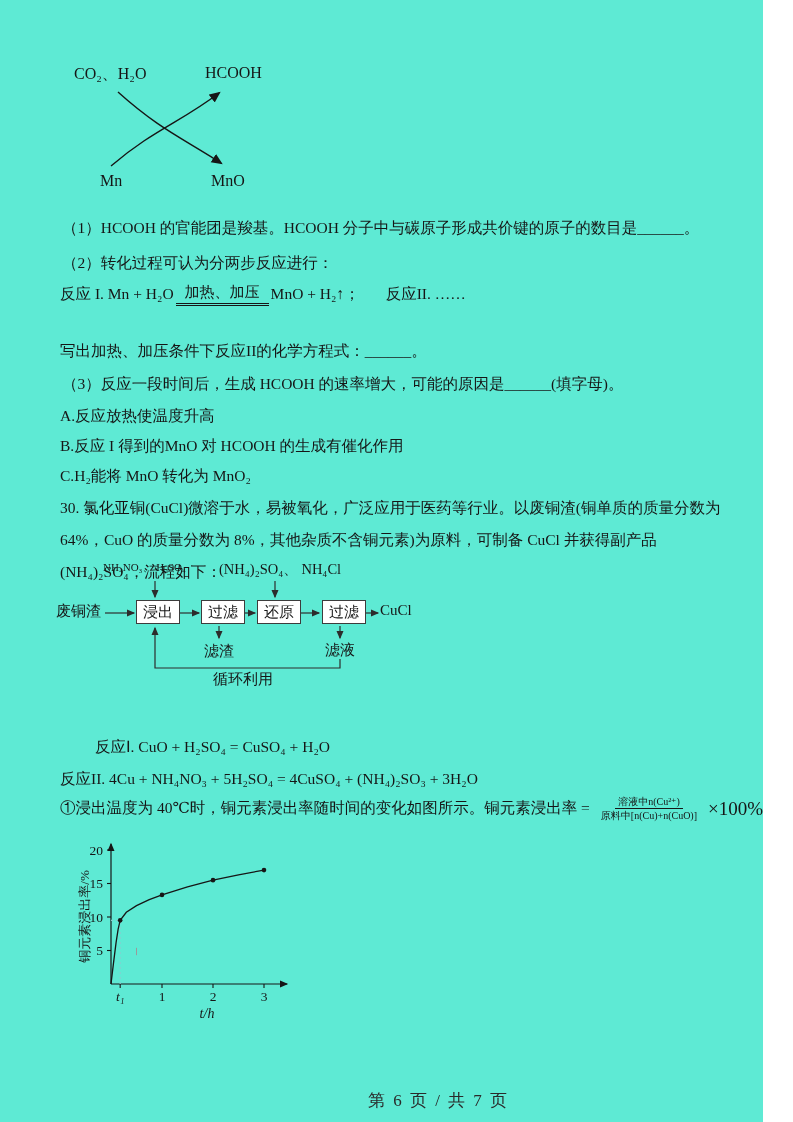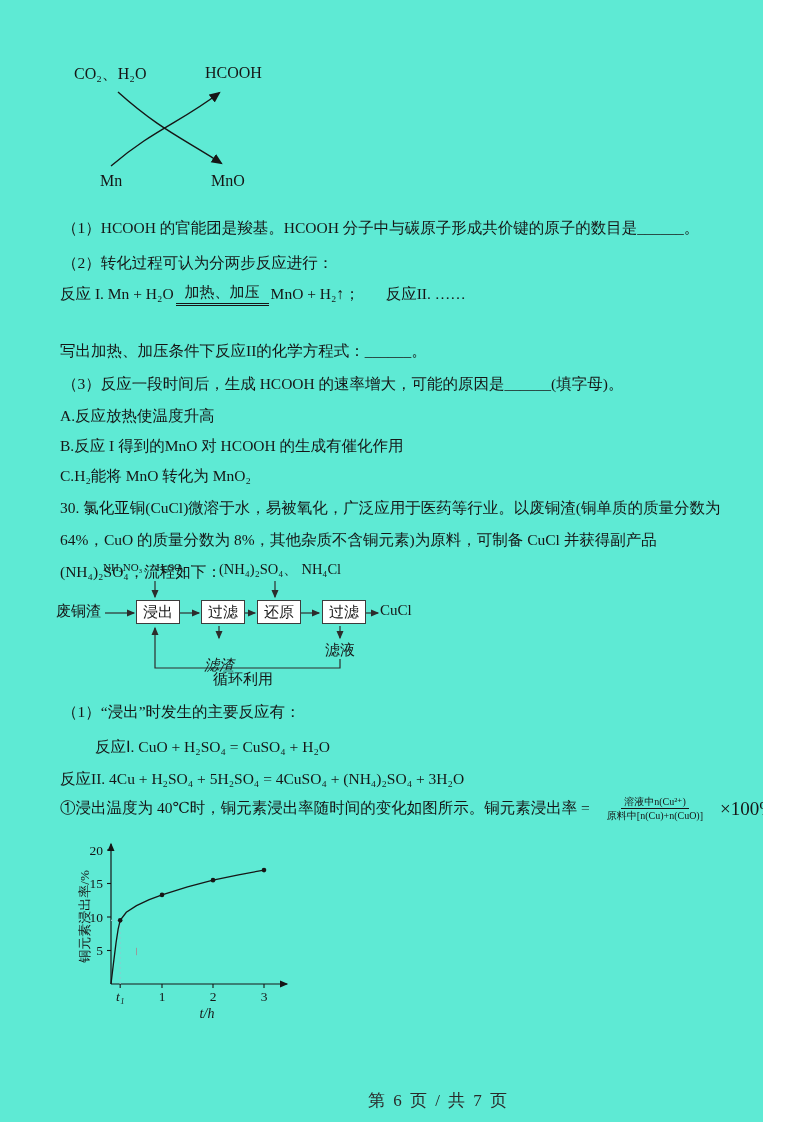--- a/index.html
+++ b/index.html
@@ -39,32 +39,32 @@
   .fbox{position:absolute;border:1.3px solid #3c3c3c;padding:0 6px;line-height:22px;background:#fff;}
   .flabel{position:absolute;}
   #freag1{left:48px;top:4px;font-size:11px;}
   #freag2{left:164px;top:4px;font-size:14.5px;}
   #fin{left:1px;top:46px;}
   #fb1{left:81px;top:44px;}
   #fb2{left:146px;top:44px;}
   #fb3{left:202px;top:44px;}
   #fb4{left:267px;top:44px;}
   #fout{left:325px;top:46px;}
-  #fres{left:149px;top:100px;font-style:italic;}
+  #fres{left:149px;top:86px;}
   #ffil{left:270px;top:85px;}
   #frec{left:158px;top:114px;}
 
   #q30p1{left:62px;top:699px;}
   #rxnI{left:60px;top:734px;margin-left:35px;}
   #rxnII{left:60px;top:766px;}
 
   
   #sub1{left:60px;top:795px;display:flex;align-items:center;font-size:15.5px;}
   .frac{display:inline-flex;flex-direction:column;align-items:center;font-size:10px;
-        line-height:13px;margin:0 16px;}
+        line-height:13px;margin:0 10px;}
   .frac .num{border-bottom:1px solid #161616;padding:0 3px;}
   .frac .den{padding:0 1px;}
   #xmul{font-size:19px;}
 
   
   #chart{left:55px;top:836px;width:345px;height:190px;}
   #chart svg{position:absolute;left:0;top:0;font-family:"Liberation Serif","DejaVu Serif",serif;}
   #ylabel{position:absolute;left:-37px;top:72px;width:132px;height:17px;text-align:center;
           font-size:13px;transform:rotate(-90deg);}
 
@@ -128,23 +128,22 @@
     <span class="fbox" id="fb1">浸出</span>
     <span class="fbox" id="fb2">过滤</span>
     <span class="fbox" id="fb3">还原</span>
     <span class="fbox" id="fb4">过滤</span>
     <span class="flabel" id="fout">CuCl</span>
     <span class="flabel" id="fres">滤渣</span>
     <span class="flabel" id="ffil">滤液</span>
     <span class="flabel" id="frec">循环利用</span>
   </div>
 
-  <div class="abs txt" id="q30p1">（1）“浸出”时发生的主要反应有：</div>
   <div class="abs txt" id="rxnI">反应Ⅰ. CuO + H₂SO₄ = CuSO₄ + H₂O</div>
-  <div class="abs txt" id="rxnII">反应II. 4Cu + H₂SO₄ + 5H₂SO₄ = 4CuSO₄ + (NH₄)₂SO₄ + 3H₂O</div>
+  <div class="abs txt" id="rxnII">反应II. 4Cu + NH₄NO₃ + 5H₂SO₄ = 4CuSO₄ + (NH₄)₂SO₃ + 3H₂O</div>
 
   <div class="abs" id="sub1">
     <span>①浸出温度为 40℃时，铜元素浸出率随时间的变化如图所示。铜元素浸出率 =</span>
     <span class="frac">
       <span class="num">溶液中n(Cu²⁺)</span>
       <span class="den">原料中[n(Cu)+n(CuO)]</span>
     </span>
     <span id="xmul">×100%</span>
   </div>
 

